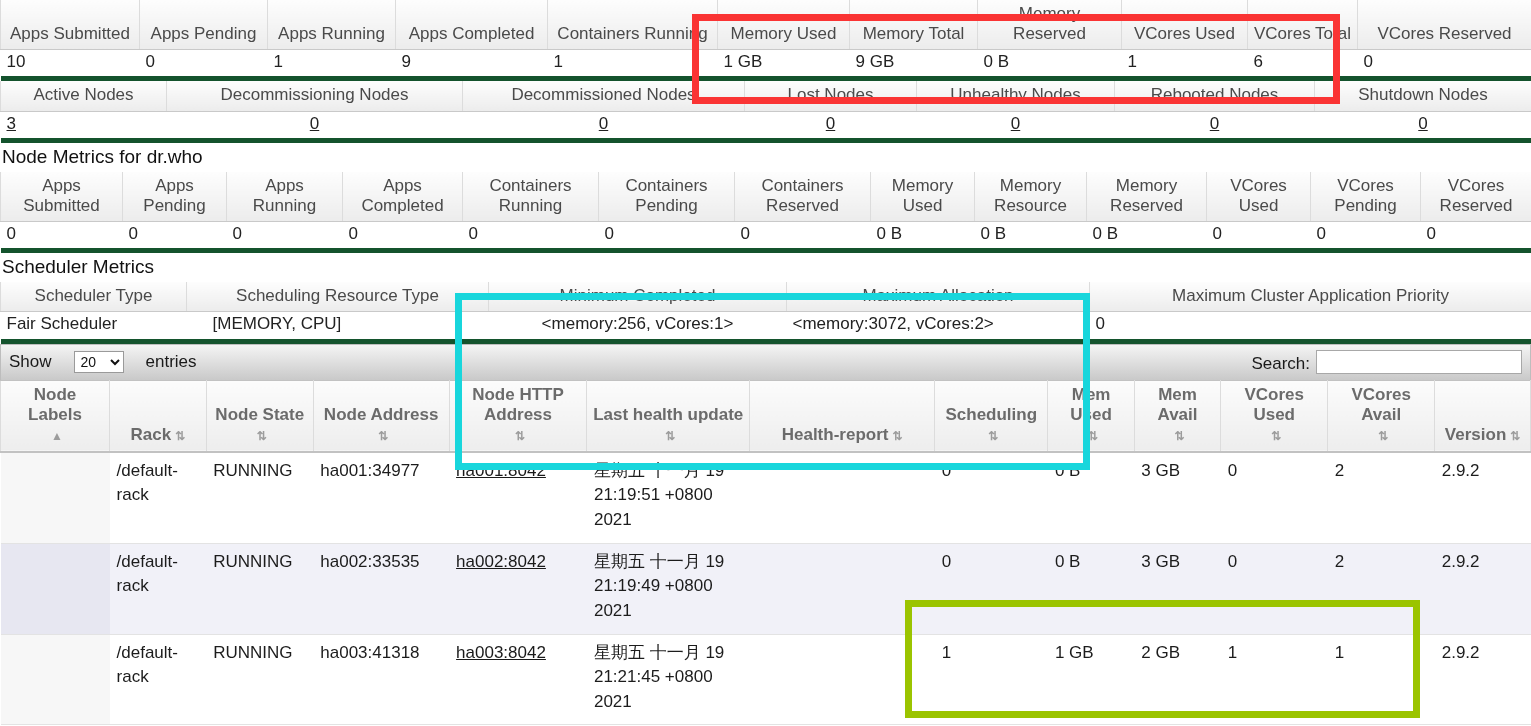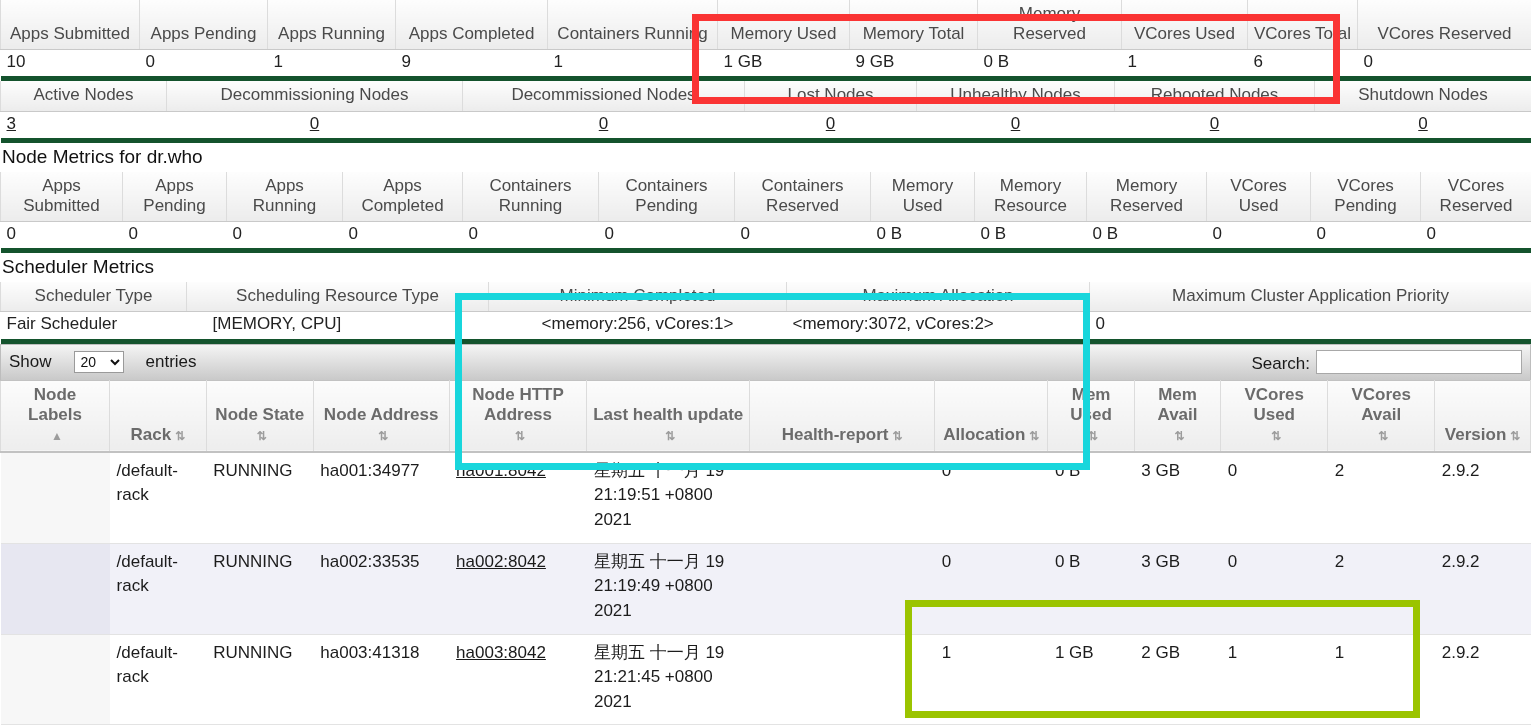--- a/index.html
+++ b/index.html
@@ -356,21 +356,21 @@
     </colgroup>
     <thead>
       <tr>
         <th><span class="hdr">Node Labels</span><span class="sort asc">▲</span></th>
         <th><span class="hdr">Rack</span><span class="sort">⇅</span></th>
         <th><span class="hdr">Node State</span><span class="sort">⇅</span></th>
         <th><span class="hdr">Node Address</span><span class="sort">⇅</span></th>
         <th><span class="hdr">Node HTTP Address</span><span class="sort">⇅</span></th>
         <th><span class="hdr">Last health update</span><span class="sort">⇅</span></th>
         <th><span class="hdr">Health-report</span><span class="sort">⇅</span></th>
-        <th><span class="hdr">Allocation</span><span class="sort">⇅</span></th>
+        <th><span class="hdr">Scheduling</span><span class="sort">⇅</span></th>
         <th><span class="hdr">Mem Used</span><span class="sort">⇅</span></th>
         <th><span class="hdr">Mem Avail</span><span class="sort">⇅</span></th>
         <th><span class="hdr">VCores Used</span><span class="sort">⇅</span></th>
         <th><span class="hdr">VCores Avail</span><span class="sort">⇅</span></th>
         <th><span class="hdr">Version</span><span class="sort">⇅</span></th>
       </tr>
     </thead>
     <tbody>
       <tr class="odd">
         <td class="lbl"></td>

